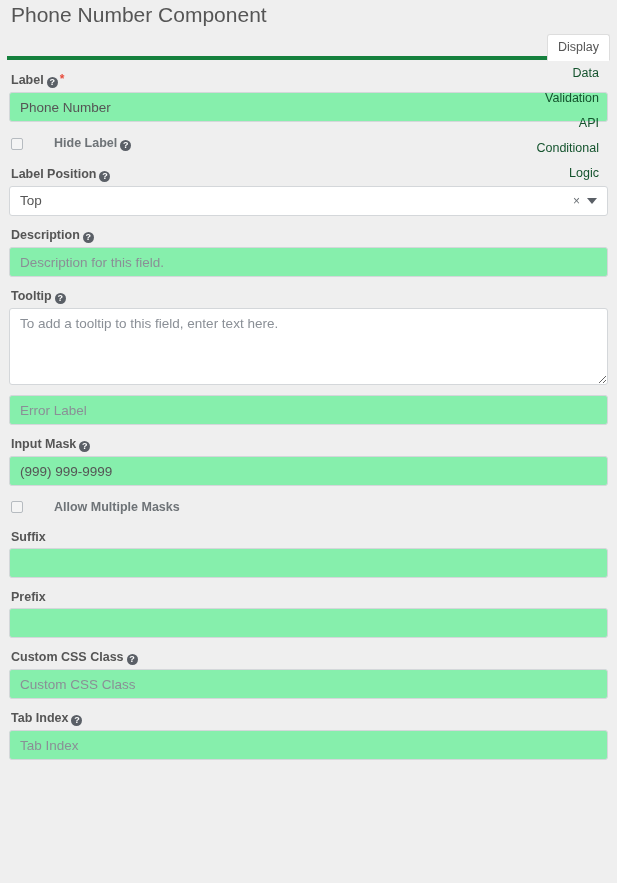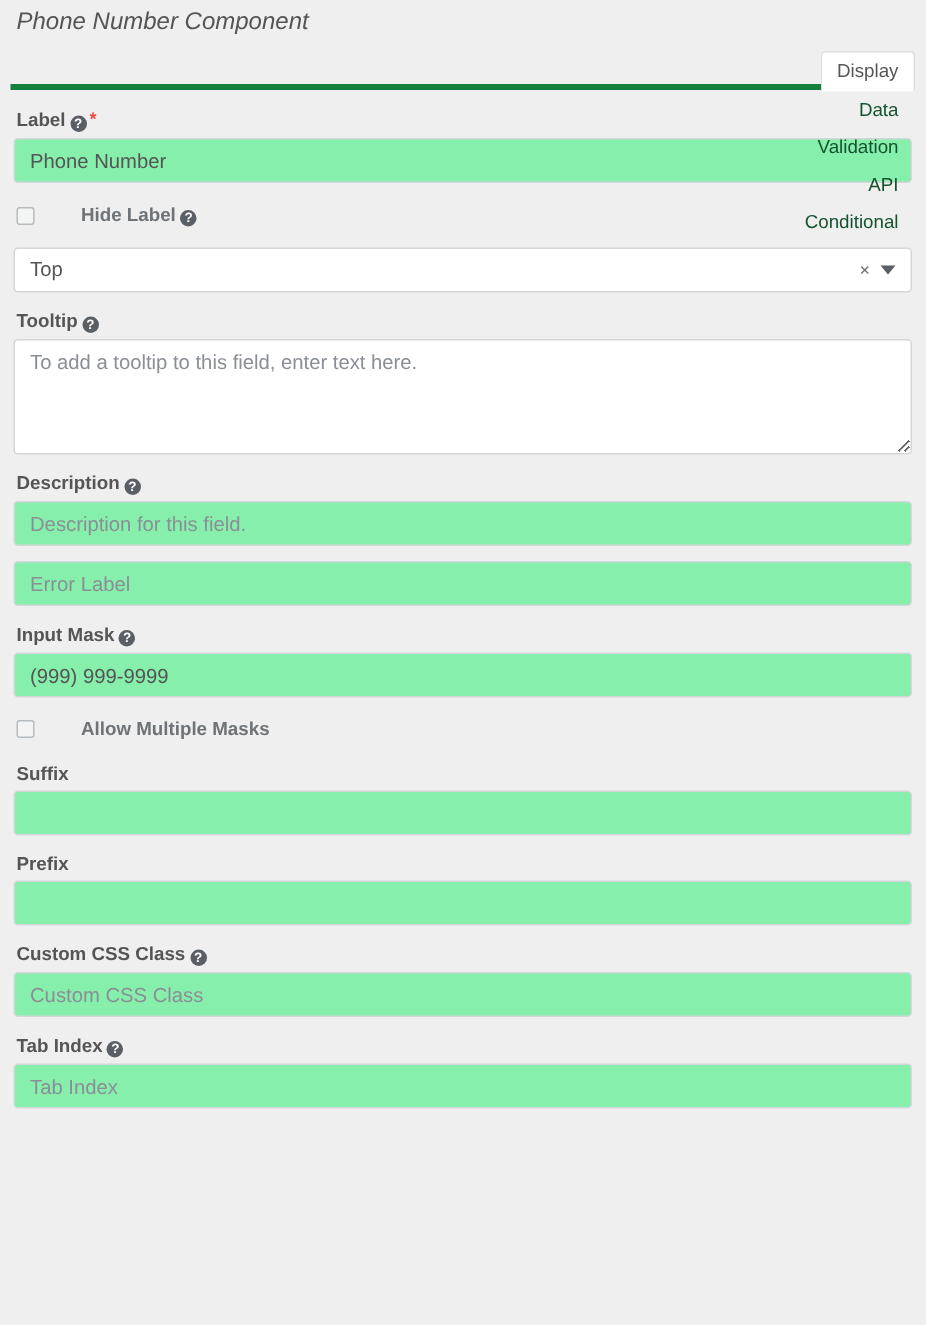--- a/index.html
+++ b/index.html
@@ -16,27 +16,26 @@
     color: #333333;
     overflow: hidden;
   }
 
   .panel {
     padding: 0 7px;
   }
 
   
   .component-title {
-    font-size: 16px;
+    font-size: 21px;
     font-weight: normal;
     color: #555555;
     margin: 0;
     padding: 5px 0 9px 4px;
     line-height: 20px;
-    font-style: italic;
   }
 
   
   .tabs {
     display: flex;
     align-items: flex-end;
     border-bottom: 4px solid #15803d;
     padding-left: 1px;
     margin-bottom: 11px;
     height: 26px;
@@ -241,36 +240,37 @@
     <label class="field-label"><span>Label</span><span class="help-icon">?</span><span class="required-star">*</span></label>
     <input class="text-input has-value" type="text" value="Phone Number" style="">
   </div>
 
   <div class="checkbox-row">
     <input type="checkbox" class="cb-box" id="cb-hide-label" style="">
     <label class="cb-label" for="cb-hide-label"><span>Hide Label</span><span class="help-icon">?</span></label>
   </div>
 
   <div class="form-group">
+    <label class="field-label"><span>Label Position</span><span class="help-icon">?</span></label>
     <div class="select-control">
       <span class="select-value">Top</span>
       <span class="select-clear">×</span>
       <span class="select-caret"></span>
     </div>
   </div>
 
 
   <div class="form-group">
+    <label class="field-label"><span>Description</span><span class="help-icon">?</span></label>
+    <input class="text-input" type="text" placeholder="Description for this field." style="">
+  </div>
+
+  <div class="form-group">
     <label class="field-label"><span>Tooltip</span><span class="help-icon">?</span></label>
     <textarea class="textarea-input" placeholder="To add a tooltip to this field, enter text here." style=""></textarea>
-  </div>
-
-  <div class="form-group">
-    <label class="field-label"><span>Description</span><span class="help-icon">?</span></label>
-    <input class="text-input" type="text" placeholder="Description for this field." style="">
   </div>
 
   <div class="form-group">
     <input class="text-input" type="text" placeholder="Error Label" style="">
   </div>
 
   <div class="form-group">
     <label class="field-label"><span>Input Mask</span><span class="help-icon">?</span></label>
     <input class="text-input has-value" type="text" value="(999) 999-9999" style="">
   </div>

